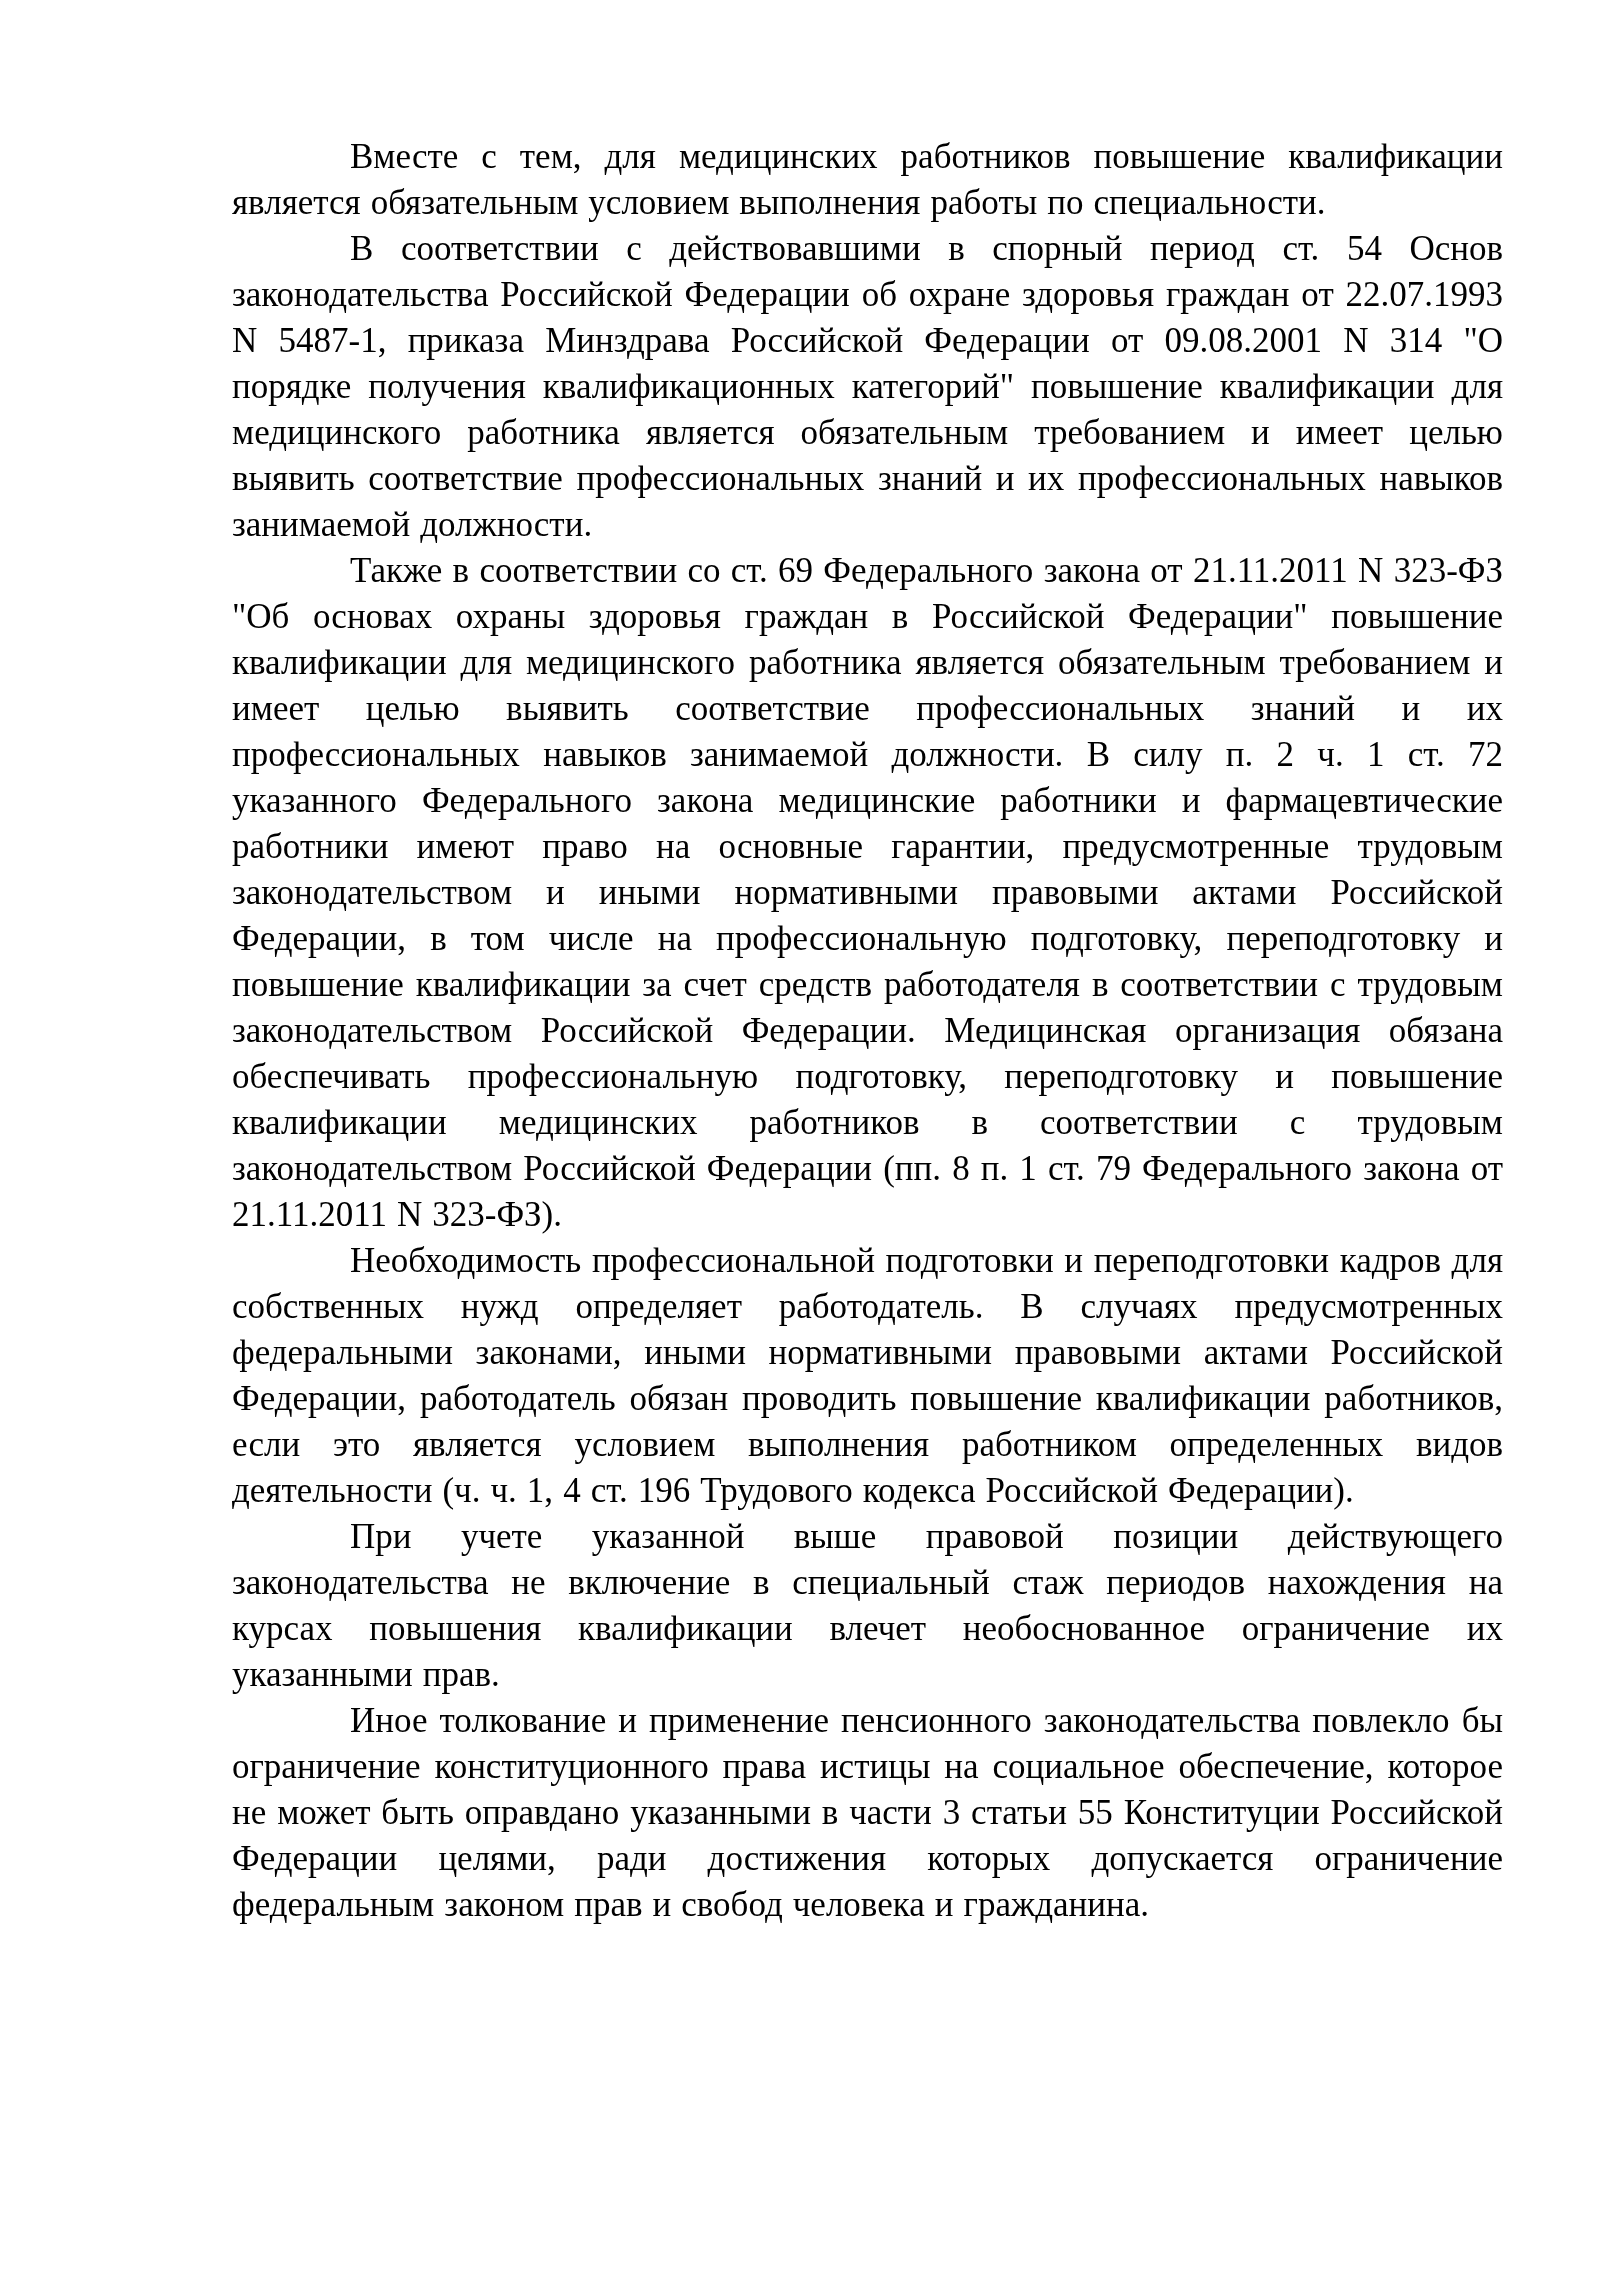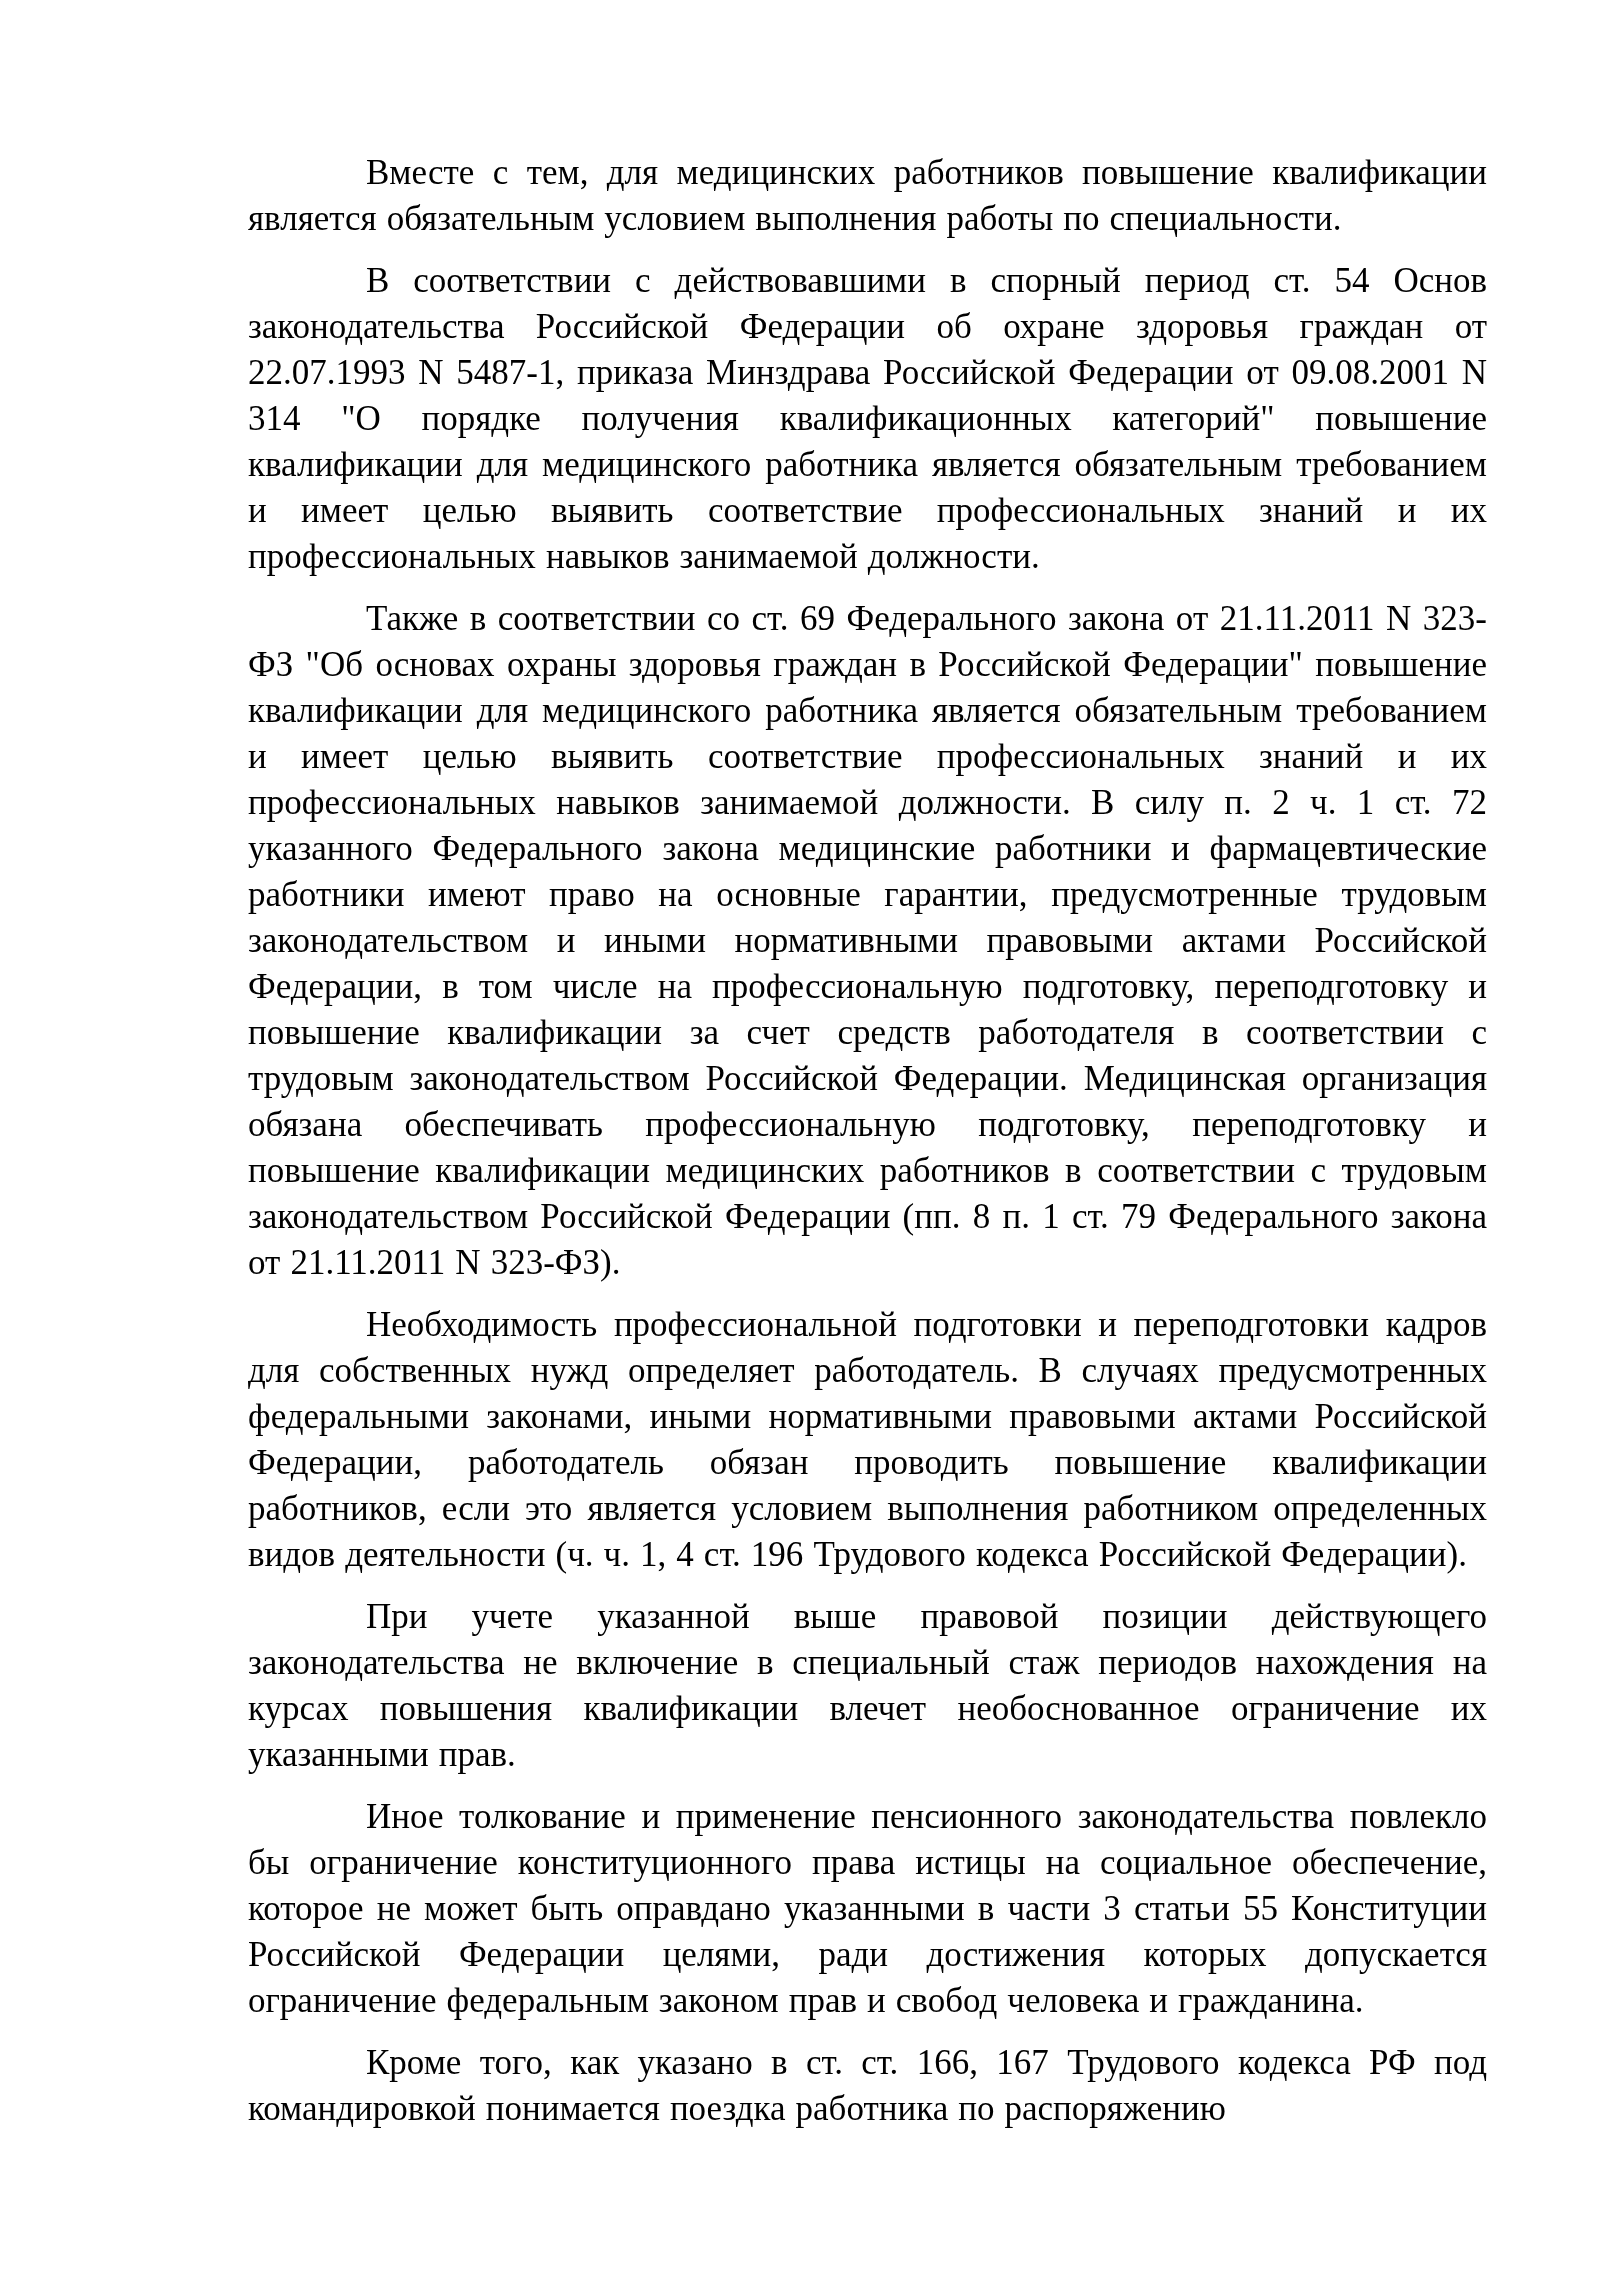--- a/index.html
+++ b/index.html
@@ -15,32 +15,31 @@
     background: #ffffff;
     color: #000000;
     padding: 134px 120px 0 232px;
     font-family: "Liberation Serif", "DejaVu Serif", serif;
     font-size: 35px;
     line-height: 46px;
     text-align: justify;
     overflow: hidden;
   }
   .para {
-    margin: 16px;
+    margin: 0;
     padding: 0;
     text-indent: 118px;
     word-spacing: 1.3px;
     font-family: Liberation Serif, serif;
   }
 </style>
 </head>
 <body>
 
 <div class="page">
   <p class="para">Вместе с тем, для медицинских работников повышение квалификации является обязательным условием выполнения работы по специальности.</p>
   <p class="para">В соответствии с действовавшими в спорный период ст. 54 Основ законодательства Российской Федерации об охране здоровья граждан от 22.07.1993 N 5487-1, приказа Минздрава Российской Федерации от 09.08.2001 N 314 "О порядке получения квалификационных категорий" повышение квалификации для медицинского работника является обязательным требованием и имеет целью выявить соответствие профессиональных знаний и их профессиональных навыков занимаемой должности.</p>
   <p class="para">Также в соответствии со ст. 69 Федерального закона от 21.11.2011 N 323-ФЗ "Об основах охраны здоровья граждан в Российской Федерации" повышение квалификации для медицинского работника является обязательным требованием и имеет целью выявить соответствие профессиональных знаний и их профессиональных навыков занимаемой должности. В силу п. 2 ч. 1 ст. 72 указанного Федерального закона медицинские работники и фармацевтические работники имеют право на основные гарантии, предусмотренные трудовым законодательством и иными нормативными правовыми актами Российской Федерации, в том числе на профессиональную подготовку, переподготовку и повышение квалификации за счет средств работодателя в соответствии с трудовым законодательством Российской Федерации. Медицинская организация обязана обеспечивать профессиональную подготовку, переподготовку и повышение квалификации медицинских работников в соответствии с трудовым законодательством Российской Федерации (пп. 8 п. 1 ст. 79 Федерального закона от 21.11.2011 N 323-ФЗ).</p>
   <p class="para">Необходимость профессиональной подготовки и переподготовки кадров для собственных нужд определяет работодатель. В случаях предусмотренных федеральными законами, иными нормативными правовыми актами Российской Федерации, работодатель обязан проводить повышение квалификации работников, если это является условием выполнения работником определенных видов деятельности (ч. ч. 1, 4 ст. 196 Трудового кодекса Российской Федерации).</p>
   <p class="para">При учете указанной выше правовой позиции действующего законодательства не включение в специальный стаж периодов нахождения на курсах повышения квалификации влечет необоснованное ограничение их указанными прав.</p>
   <p class="para">Иное толкование и применение пенсионного законодательства повлекло бы ограничение конституционного права истицы на социальное обеспечение, которое не может быть оправдано указанными в части 3 статьи 55 Конституции Российской Федерации целями, ради достижения которых допускается ограничение федеральным законом прав и свобод человека и гражданина.</p>
-  <p class="para">Кроме того, как указано в ст. ст. 166, 167 Трудового кодекса РФ под командировкой понимается поездка работника по распоряжению</p>
 </div>
 
 
 </body></html>

